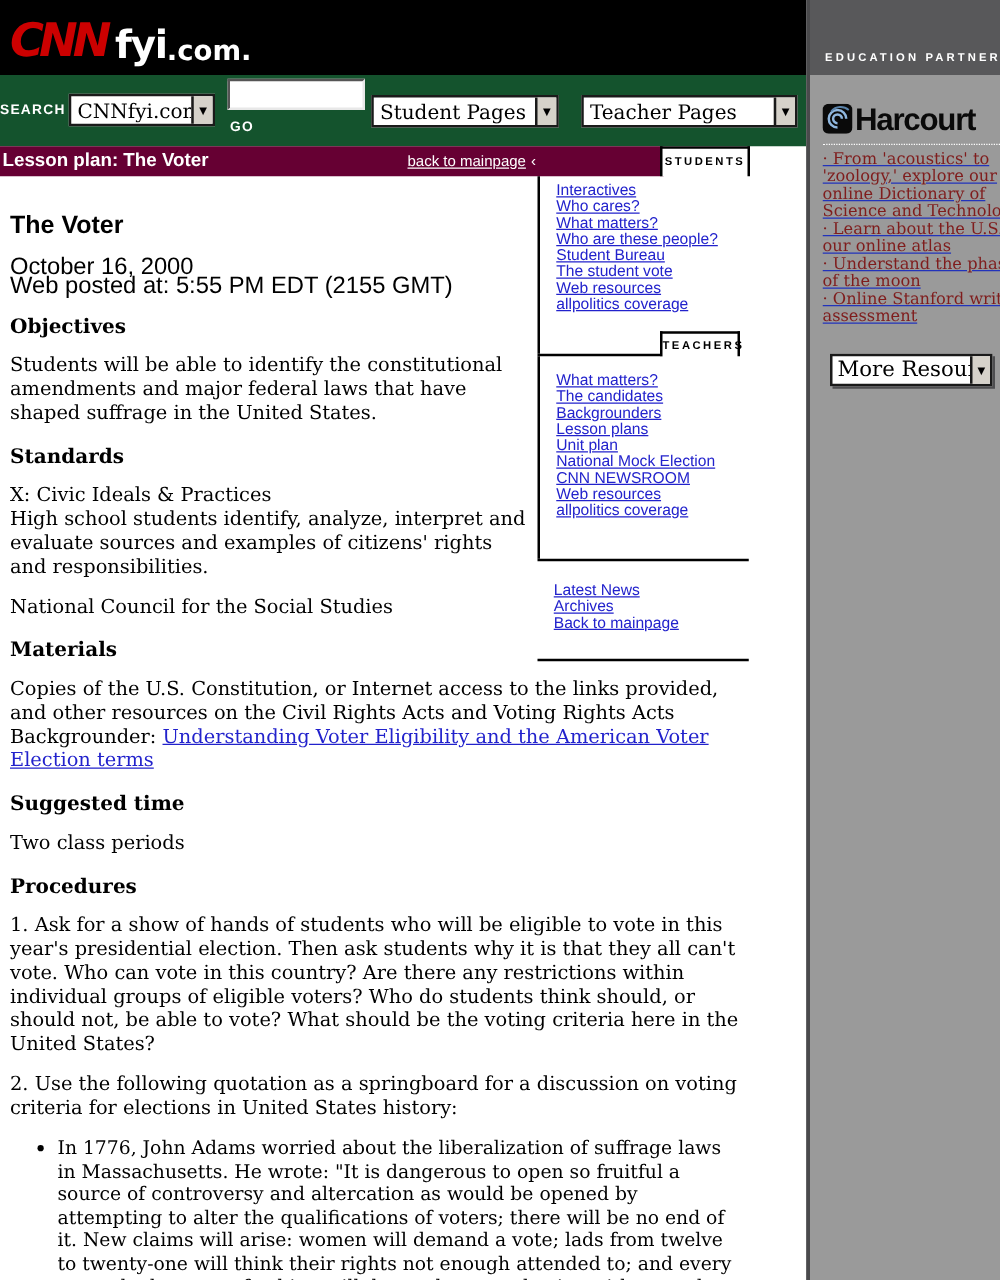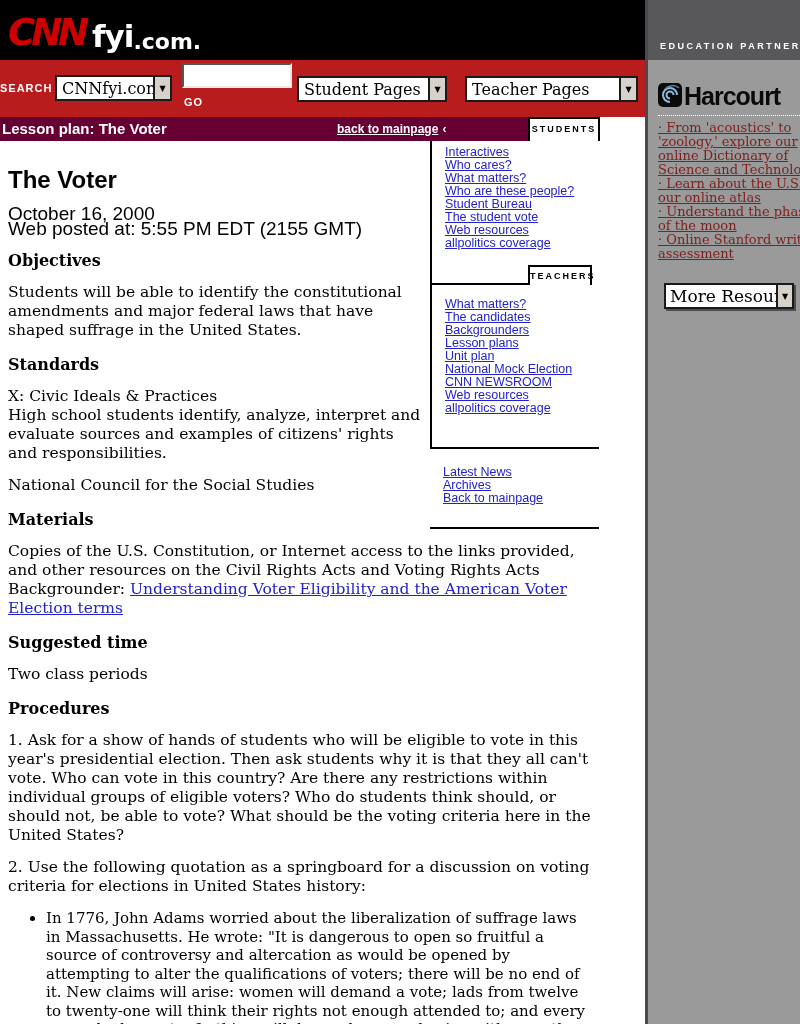--- a/index.html
+++ b/index.html
@@ -9,21 +9,21 @@
   
   .topbar { position:absolute; left:0; top:0; width:645px; height:60px; background:#000; }
   .logo { position:absolute; left:8px; top:8px; display:flex; align-items:flex-end; height:46px; }
   .logo .cnn { font-family:"DejaVu Sans",sans-serif; font-weight:bold; font-style:italic;
                font-size:37px; letter-spacing:-4px; color:#CC0000; padding-right:7px; }
   .logo .fyi { font-family:"DejaVu Sans",sans-serif; font-weight:bold; font-size:31px;
                letter-spacing:-1px; color:#fff; }
   .logo .dom { font-family:"DejaVu Sans",sans-serif; font-weight:bold; font-size:22px; color:#fff; }
 
   
-  .searchbar { position:absolute; left:0; top:60px; width:645px; height:74px; background:#b91c1c; }
+  .searchbar { position:absolute; left:0; top:60px; width:645px; height:74px; background:#14532d; }
   .search-label { position:absolute; left:0; top:22px; color:#fff; font-family:"Liberation Sans",sans-serif;
                   font-weight:bold; font-size:11px; letter-spacing:1px; }
   .go { position:absolute; left:184px; top:36px; color:#fff; font-family:"Liberation Sans",sans-serif;
         font-weight:bold; font-size:11px; letter-spacing:1px; text-decoration:none;text-align:center; }
   .sel { position:absolute; height:26px; background:#fff; border:2px solid #1a1a1a;
          display:flex; align-items:center; cursor:default; }
   .sel .txt { flex:1; font-family:"DejaVu Serif",serif; font-size:16px; color:#000;
               padding-left:5px; white-space:nowrap; overflow:hidden; }
   .sel .arrow { width:17px; align-self:stretch; background:#d6d2ca; border-left:2px solid #1a1a1a;
                 display:flex; align-items:center; justify-content:center; font-size:8px; color:#000; }
@@ -31,34 +31,34 @@
   .sel-student { left:297px; top:16px; width:150px; }
   .sel-teacher { left:465px; top:16px; width:173px; }
   .search-input { position:absolute; left:182px; top:3px; width:110px; height:25px; background:#fff;
                   border:2px solid; border-color:#555 #e8e8e8 #e8e8e8 #555; font-size:14px; padding:0 3px; }
 
   
   .titlebar-row { position:absolute; left:0; top:117px; width:645px; height:24px; background:#fff; }
   .titlebar { width:531px; height:24px; background:#660033; position:relative; }
   .titlebar .ttl { position:absolute; left:2px; top:0; line-height:24px; color:#fff;
                    font-family:"Liberation Sans",sans-serif; font-weight:bold; font-size:15px; }
-  .back { position:absolute; left:337px; top:5px; color:#fff; font-family:"Liberation Sans",sans-serif;
-          font-size:12px; text-decoration:underline;font-weight:bold; }
+  .back { position:absolute; left:326px; top:5px; color:#fff; font-family:"Liberation Sans",sans-serif;
+          font-size:12px; text-decoration:underline; }
   .back .arr { text-decoration:none; display:inline-block; margin-left:4px; }
   .tab { font-family:"Liberation Sans",sans-serif; font-weight:bold; font-size:9px; letter-spacing:2px;
          color:#000; background:#fff; text-align:center; }
   .students-tab { position:absolute; left:528px; top:117px; width:72px; height:24px;
                   border:2px solid #000; border-bottom:none; line-height:21px; }
 
   
   .content { position:absolute; left:0; top:141px; width:645px; padding:0 48px 0 8px;
              color:#000; font-size:15.5px; line-height:19px; }
   .content p { margin:13px 0; }
   .content h2 { font-size:16px; line-height:18px; margin:16px 0 13px; font-weight:bold; }
-  .content h1 { font-family:"Liberation Sans",sans-serif; font-size:24px; line-height:26px;
+  .content h1 { font-family:"Liberation Sans",sans-serif; font-size:20px; line-height:26px;
                 margin:26px 0 10px; font-weight:bold; }
   .dateline { font-family:"Liberation Sans",sans-serif; font-size:19px; line-height:15px; margin:0 0 14px; }
   .content a { color:#2222CC; }
   .content ul { margin:13px 0; padding-left:38px; }
   .content li { font-size:15px; line-height:18.5px; padding-right:8px; }
 
   
   .navcol { float:right; width:215px; margin-right:-48px; margin-left:4px; margin-bottom:10px;
             position:relative; font-family:"Liberation Sans",sans-serif; }
   .navbox { width:169px; }

